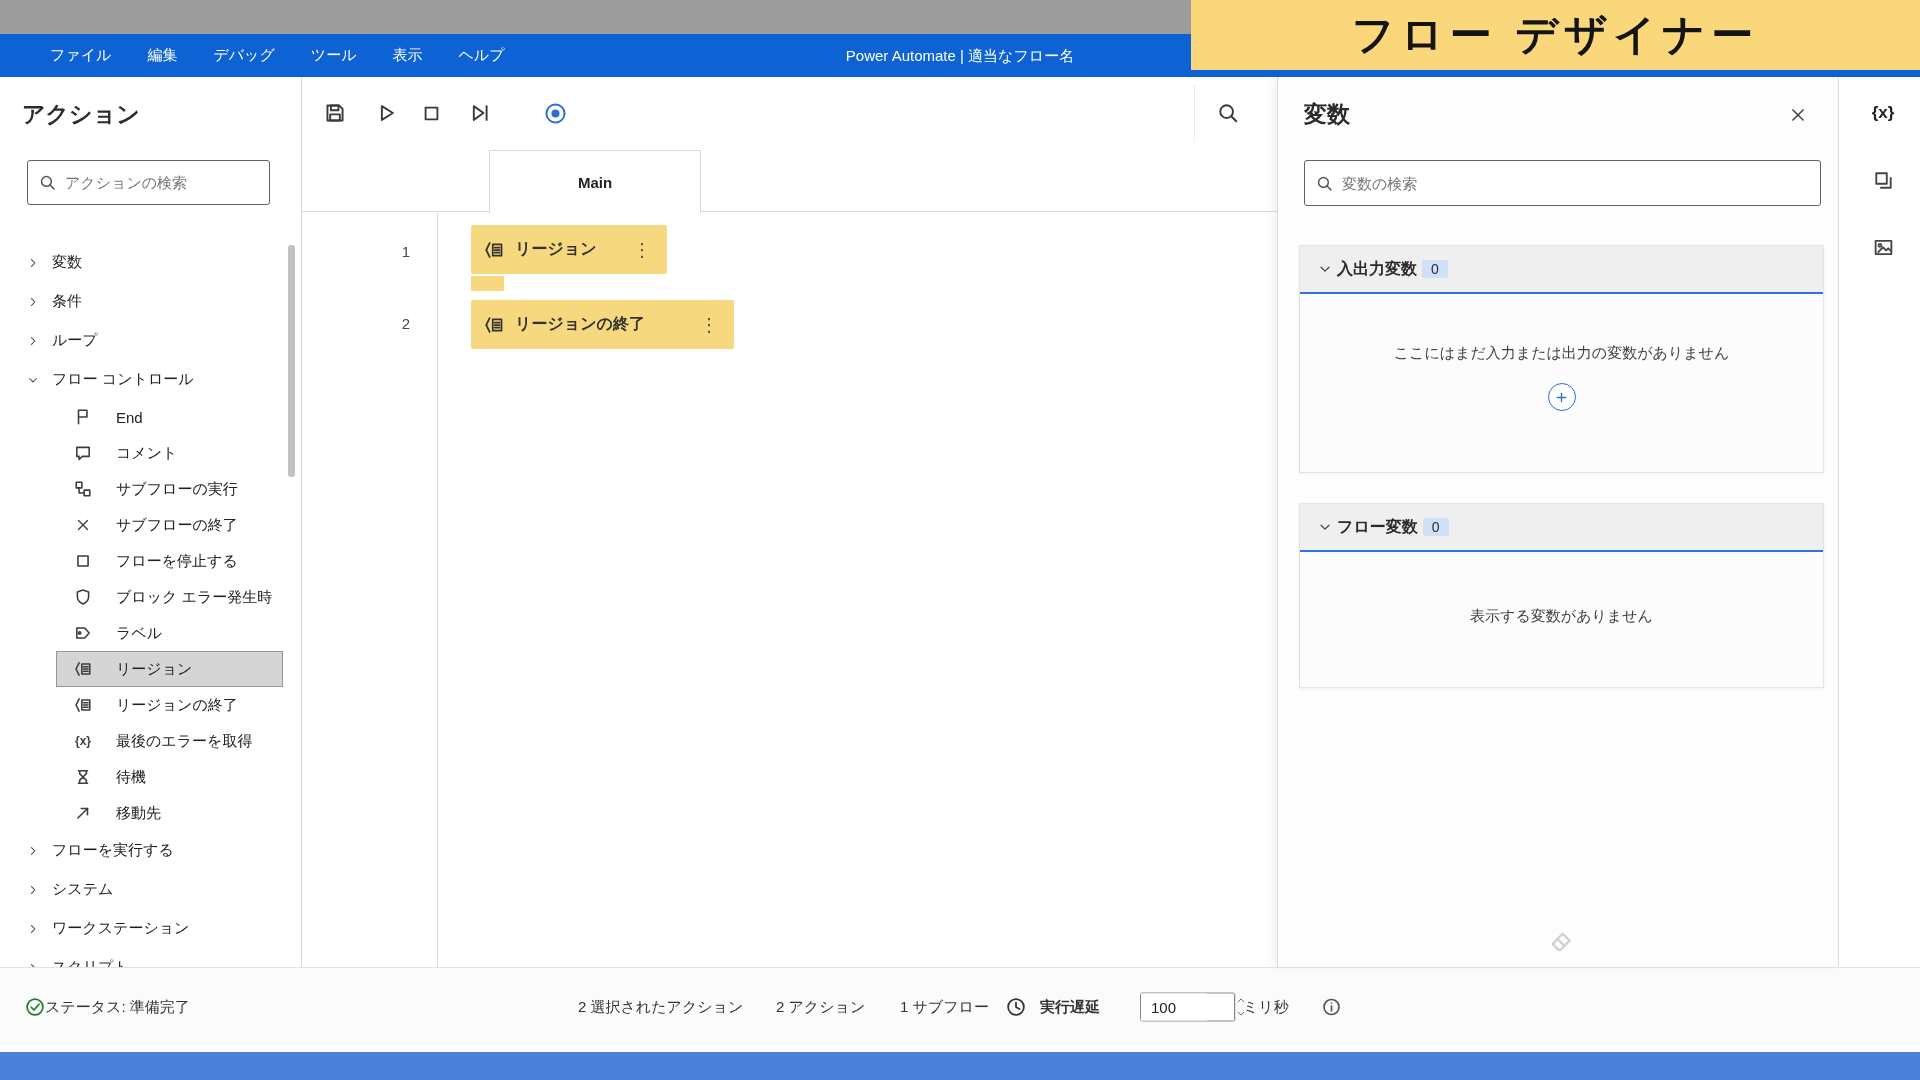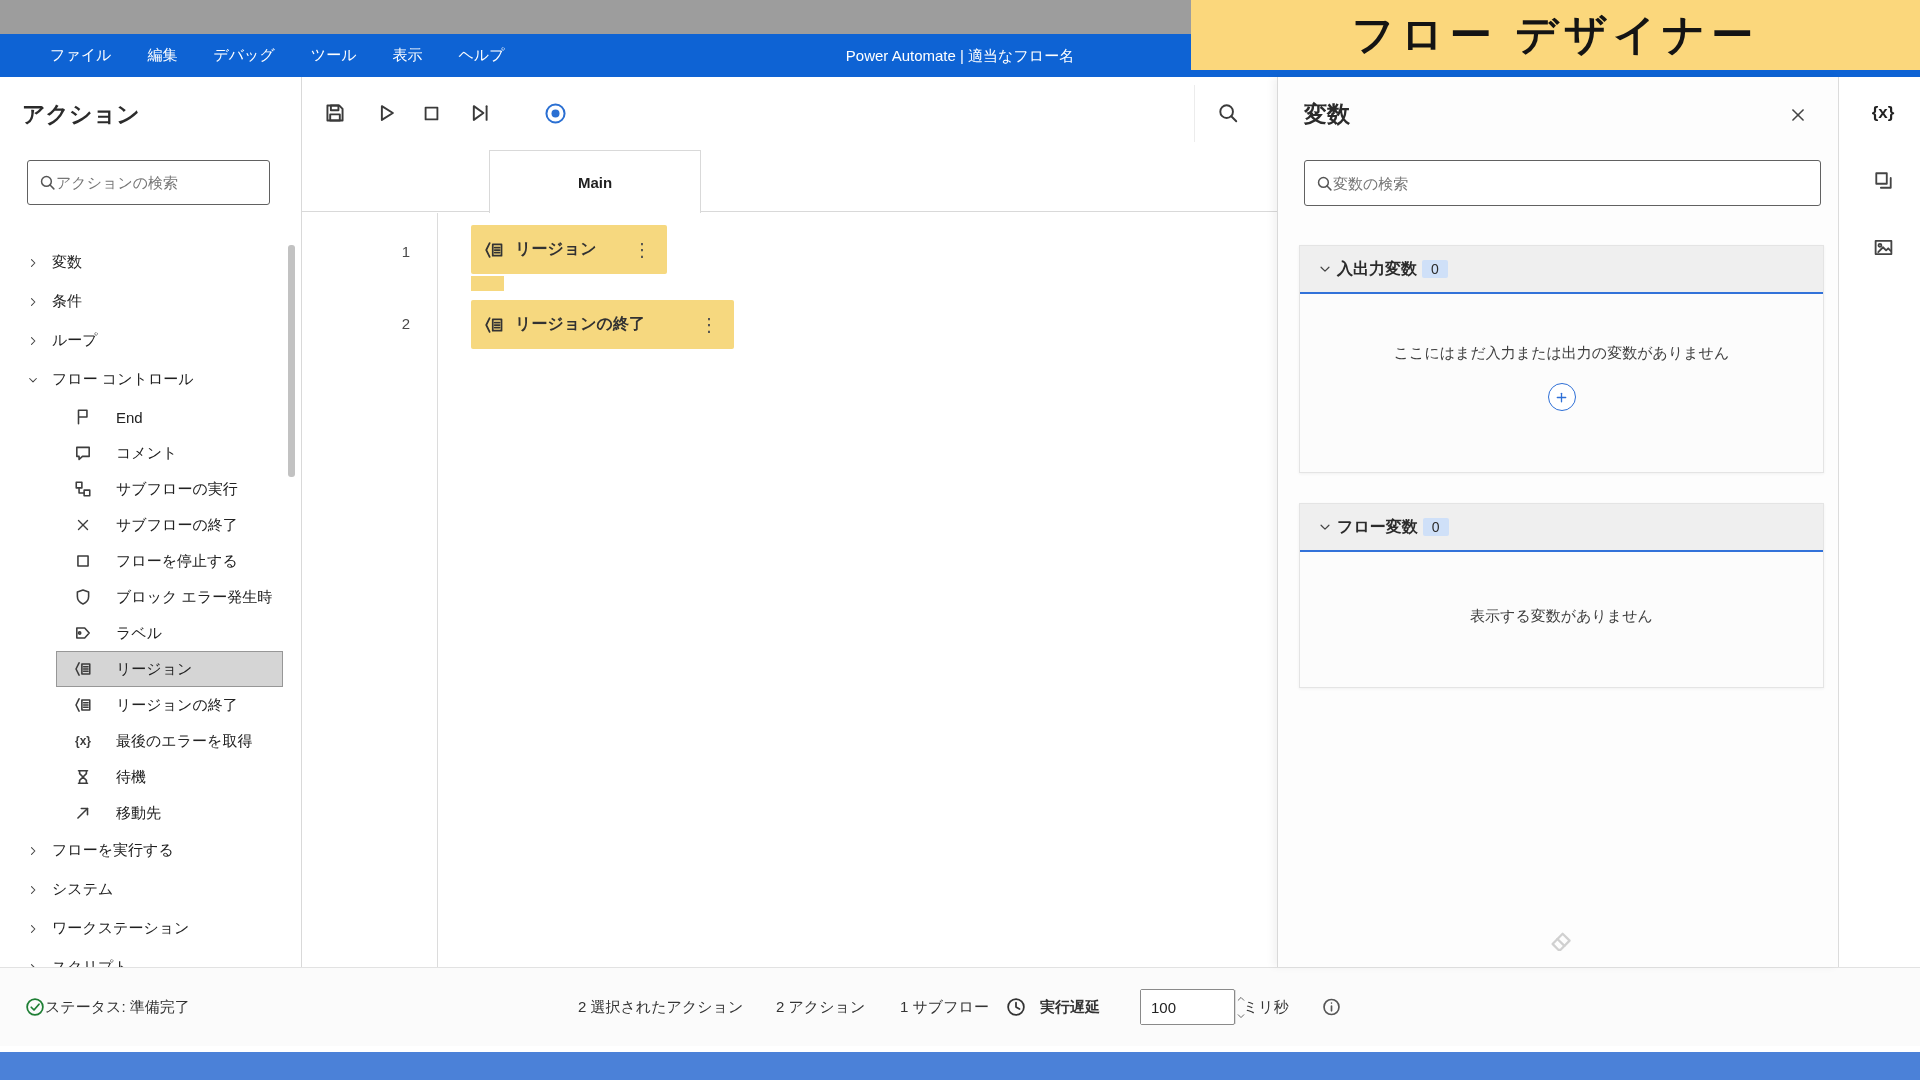--- a/index.html
+++ b/index.html
@@ -16,21 +16,21 @@
   #menubar  { left:0; top:34px; width:1920px; height:43px; background:#0e63d4; display:flex; align-items:center; padding-left:50px; gap:36px; }
   #menubar .mi { color:#fff; font-size:15px; cursor:default; }
   #win-title { position:absolute; left:50%; top:0; transform:translateX(-50%); height:43px; line-height:43px; color:#fff; font-size:15px; white-space:nowrap; }
   #banner { left:1191px; top:0; width:729px; height:70px; background:#fbd77c; z-index:10;
             display:flex; align-items:center; justify-content:center;
             font-size:42px; font-weight:700; letter-spacing:6px; color:#141414; }
 
   
   #actions-panel { left:0; top:77px; width:302px; height:890px; background:#fff; border-right:1px solid #d9d9d9; overflow:hidden; }
   .panel-title { position:absolute; left:22px; top:22px; font-size:23px; font-weight:700; color:#2b2b2b; }
-  .searchbox { position:absolute; display:flex; align-items:center; gap:0; padding:0 11px;
+  .searchbox { position:absolute; display:flex; align-items:center; gap:9px; padding:0 11px;
                background:#fff; border:1px solid #616161; border-radius:3px; }
   .searchbox svg { color:#555; flex:0 0 auto; }
   .searchbox input { border:none; outline:none; width:100%; font-size:15px; background:transparent; font-family:inherit; }
   .searchbox input::placeholder { color:#767676; }
   #actions-search { left:27px; top:83px; width:243px; height:45px; }
 
   #tree { position:absolute; left:0; top:166px; right:0; bottom:0; overflow:hidden; }
   .tree-root { height:39px; display:flex; align-items:center; padding-left:27px; gap:13px; font-size:15px; color:#1f1f1f; }
   .tree-root .chev { color:#444; }
   .tree-child { height:36px; margin-left:56px; width:227px; display:flex; align-items:center; padding-left:16px; gap:23px; font-size:15px; color:#222; border:1px solid transparent; }
@@ -86,21 +86,21 @@
   
   #statusbar { left:0; top:967px; width:1920px; height:79px; background:#fbfbfb; border-top:1px solid #e2e2e2; }
   .sb-item { position:absolute; top:50%; transform:translateY(-50%); font-size:15px; color:#333; white-space:nowrap; }
   #sb-status { left:25px; display:flex; align-items:center; }
   #sb-status .ck { color:#1e7e34; }
   #sb-sel   { left:578px; }
   #sb-cnt   { left:776px; }
   #sb-sub   { left:900px; }
   #sb-clock { left:1006px; color:#333; }
   #sb-delay-label { left:1040px; font-weight:700; }
-  #delay-box { position:absolute; left:1140px; top:50%; transform:translateY(-50%); width:95px; height:36px;
+  #delay-box { position:absolute; left:1140px; top:50%; transform:translateY(-50%); width:95px; height:29px;
                border:1px solid #8a8a8a; border-radius:2px; background:#fff; display:flex;gap:28px; }
   #delay-box input { width:66px; border:none; outline:none; padding-left:10px; font-size:15px; font-family:inherit; color:#222; }
   #spin { width:27px; border-left:1px solid #dcdcdc; display:flex; flex-direction:column; }
   #spin .sp { flex:1; display:flex; align-items:center; justify-content:center; color:#555; }
   #sb-unit { left:1243px;text-align:center; }
   #sb-info { left:1322px; color:#555; }
 
   #taskbar-strip { left:0; top:1052px; width:1920px; height:28px; background:#4b81d8; }
 </style>
 </head>

